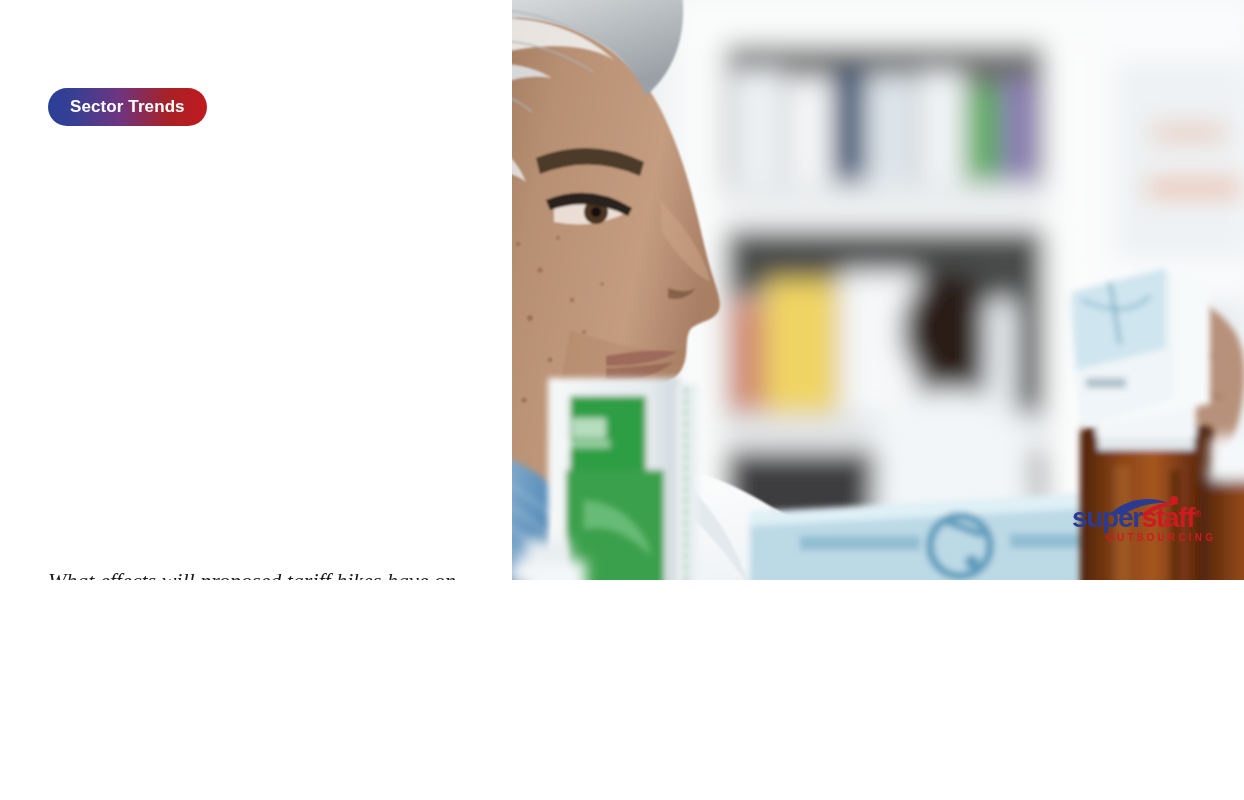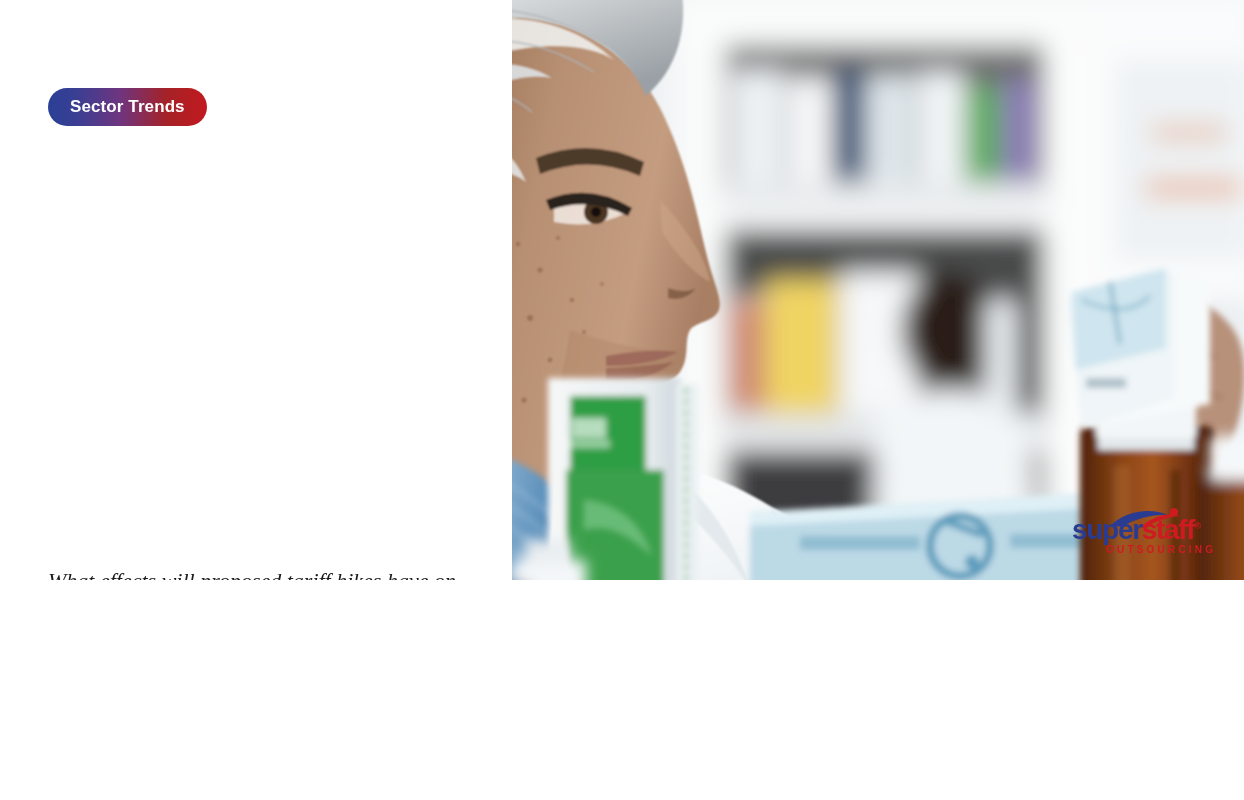--- a/index.html
+++ b/index.html
@@ -87,21 +87,21 @@
     width:734px; height:800px;
     overflow:hidden;
     background:#e7ebee;
     z-index:1;
   }
   .photo-svg { display:block; width:734px; height:800px; }
 
   
   .logo {
     position:absolute;
-    right:22px; bottom:28px;
+    right:22px; bottom:40px;
     width:150px; height:44px;
     z-index:7;
     user-select:none;
     text-align:right;
   }
   .logo-swoosh { position:absolute; left:38px; top:0; width:82px; height:20px; }
   .logo-word {
     position:absolute; left:0; top:8px;
     font-size:28px; font-weight:700; letter-spacing:-1.3px;
     line-height:1;

